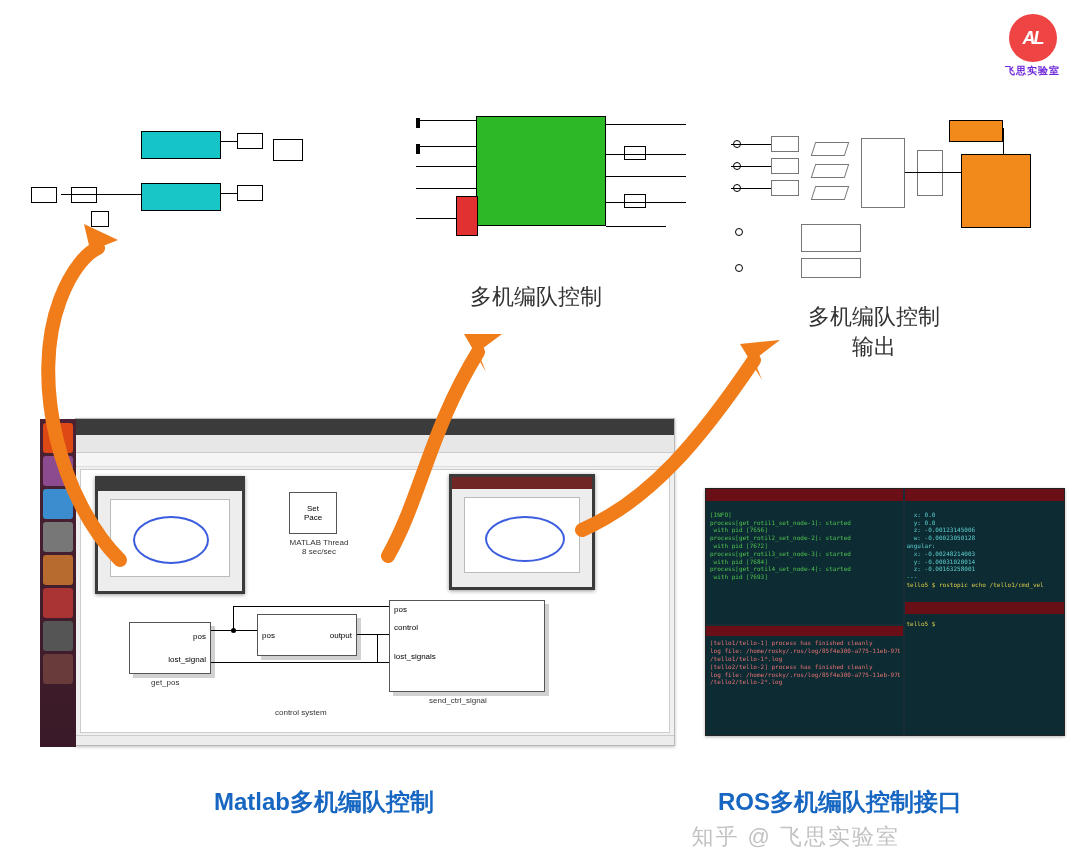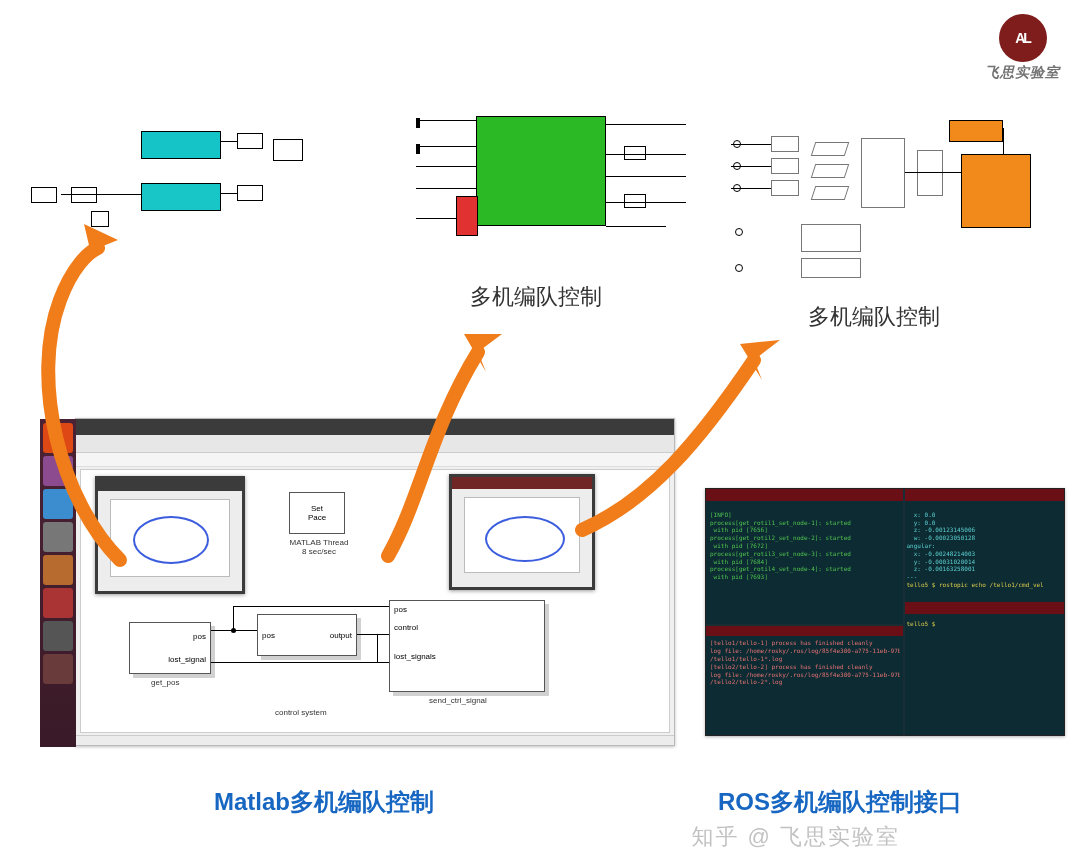--- a/index.html
+++ b/index.html
@@ -9,28 +9,28 @@
     background: #fff;
     font-family: "Microsoft YaHei", "PingFang SC", sans-serif;
     overflow: hidden;
   }
   .logo {
     position: absolute; top: 14px; right: 20px;
     text-align: center;
   }
   .logo-circle {
     width: 48px; height: 48px; border-radius: 50%;
-    background: #7f1d1d; margin: 0 auto 2px;
+    background: #ef4444; margin: 0 auto 2px;
     display: flex; align-items: center; justify-content: center;
-    color: #fff; font-weight: bold; 
-    font-size: 14px; letter-spacing: -2px;
+    color: #fff; font-weight: bold; font-style: italic;
+    font-size: 18px; letter-spacing: -2px;
   }
   .logo-text {
-    font-size: 14px; font-weight: bold; color: #737373;
-    font-style: italic; letter-spacing: 1px;
+    font-size: 10px; font-weight: bold; color: #6d28d9;
+    letter-spacing: 1px;
   }
   .diagram-label {
     position: absolute; text-align: center;
     font-size: 22px; color: #333; line-height: 1.35;
   }
   .bottom-label {
     position: absolute; font-size: 24px; font-weight: bold;
     color: #1767c2; text-align: center;
   }
   .watermark {
@@ -206,20 +206,21 @@
   <div style="position:absolute; left:4px; top:148px; width:8px; height:8px; border:1px solid #000; border-radius:50%;"></div>
 </div>
 
 <div class="diagram-label" style="top:272px; left:102px;">
 </div>
 <div class="diagram-label" style="top:282px; left:470px;">
   <div>多机编队控制</div>
 </div>
 <div class="diagram-label" style="top:302px; left:808px;">
   <div>多机编队控制</div>
+  <div>输出</div>
 </div>
 
 <div class="matlab-shot">
   <div class="ubuntu-bar">
     <div class="u"></div>
     <div class="u"></div>
     <div class="u"></div>
     <div class="u"></div>
     <div class="u"></div>
     <div class="u"></div>
@@ -238,21 +239,21 @@
       </div>
     </div>
 
     <div class="plot-win" style="left:368px; top:4px; width:146px; height:116px;">
       <div class="pbar red"></div>
       <div class="plot-area">
         <div class="ellipse" style="left:20px; top:18px; width:80px; height:46px;"></div>
       </div>
     </div>
 
-    <div class="sim-block" style="left:208px; top:22px; width:56px; height:42px; flex-direction:column;">
+    <div class="sim-block" style="left:208px; top:22px; width:48px; height:42px; flex-direction:column;">
       <span>Set</span>
       <span>Pace</span>
     </div>
     <div class="sim-label" style="left:198px; top:68px; width:80px; text-align:center; white-space:pre;">MATLAB Thread
 8 sec/sec</div>
 
     <div class="sim-block sim-shadow" style="left:48px; top:152px; width:82px; height:52px; justify-content:flex-end; padding:4px;">
       <div style="text-align:right;">
         <div>pos</div>
         <div style="margin-top:14px;">lost_signal</div>

